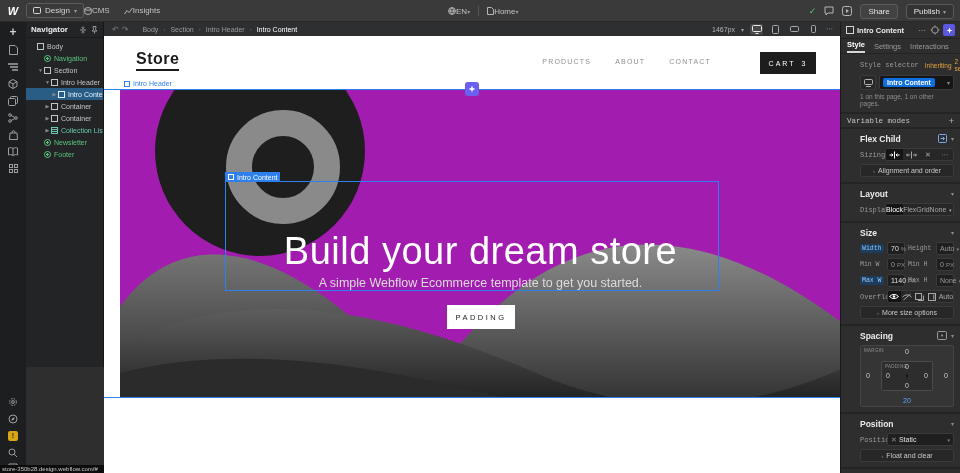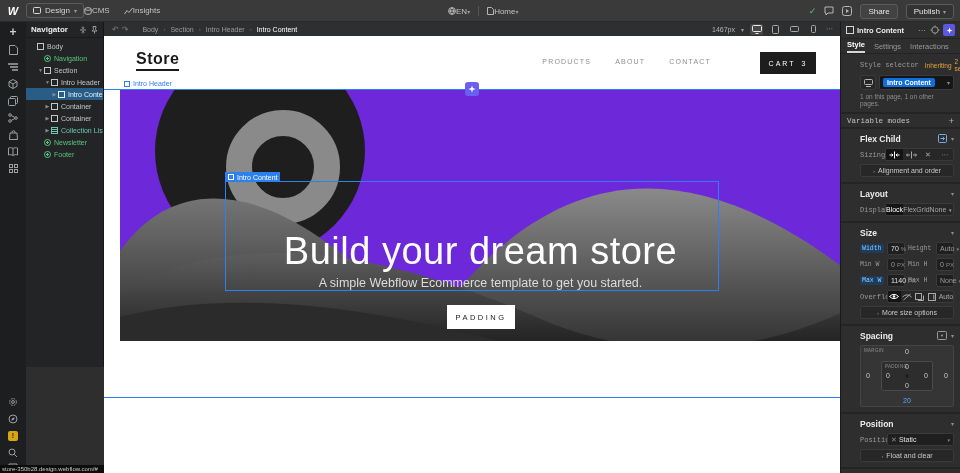--- a/index.html
+++ b/index.html
@@ -77,21 +77,21 @@
 
   
   .tag-header{position:absolute;left:18px;top:44px;display:flex;align-items:center;gap:3px;
               color:#2e7ff0;font-size:7px;z-index:6;background:#fff;padding:0 2px;}
   .blue-line-top{position:absolute;left:0;top:53px;width:737px;height:1px;background:#2e7ff0;z-index:5;}
   .blue-line-bottom{position:absolute;left:0;top:361px;width:737px;height:1px;background:#2e7ff0;z-index:5;}
   .drag-handle{position:absolute;left:361px;top:46px;width:14px;height:14px;background:#6a5ff0;
                border-radius:3px;z-index:7;display:flex;align-items:center;justify-content:center;}
 
   
-  .hero{position:absolute;left:16px;top:54px;width:721px;height:251px;background:#6d28d9;overflow:hidden;}
+  .hero{position:absolute;left:16px;top:54px;width:721px;height:307px;background:#a21caf;overflow:hidden;}
   .circle-big{position:absolute;left:35px;top:-44px;width:210px;height:210px;border-radius:50%;background:#1e1e1e;}
   .ring{position:absolute;left:106px;top:20px;width:114px;height:114px;border-radius:50%;
         border:26px solid #8a8a8a;background:transparent;}
   .waves{position:absolute;left:0;bottom:0;width:721px;height:240px;}
   .hero-title{position:absolute;left:0;top:140px;width:721px;text-align:center;color:#fff;
               font-size:38px;font-weight:300;letter-spacing:0.5px;z-index:3;}
   .hero-sub{position:absolute;left:0;top:186px;width:721px;text-align:center;color:#dcdcdc;
             font-size:12.5px;font-weight:300;z-index:3;}
   .hero-cta{position:absolute;left:327px;top:215px;width:68px;height:24px;background:#fff;color:#222;
             font-size:7.5px;letter-spacing:2.5px;display:flex;align-items:center;justify-content:center;z-index:3;}

